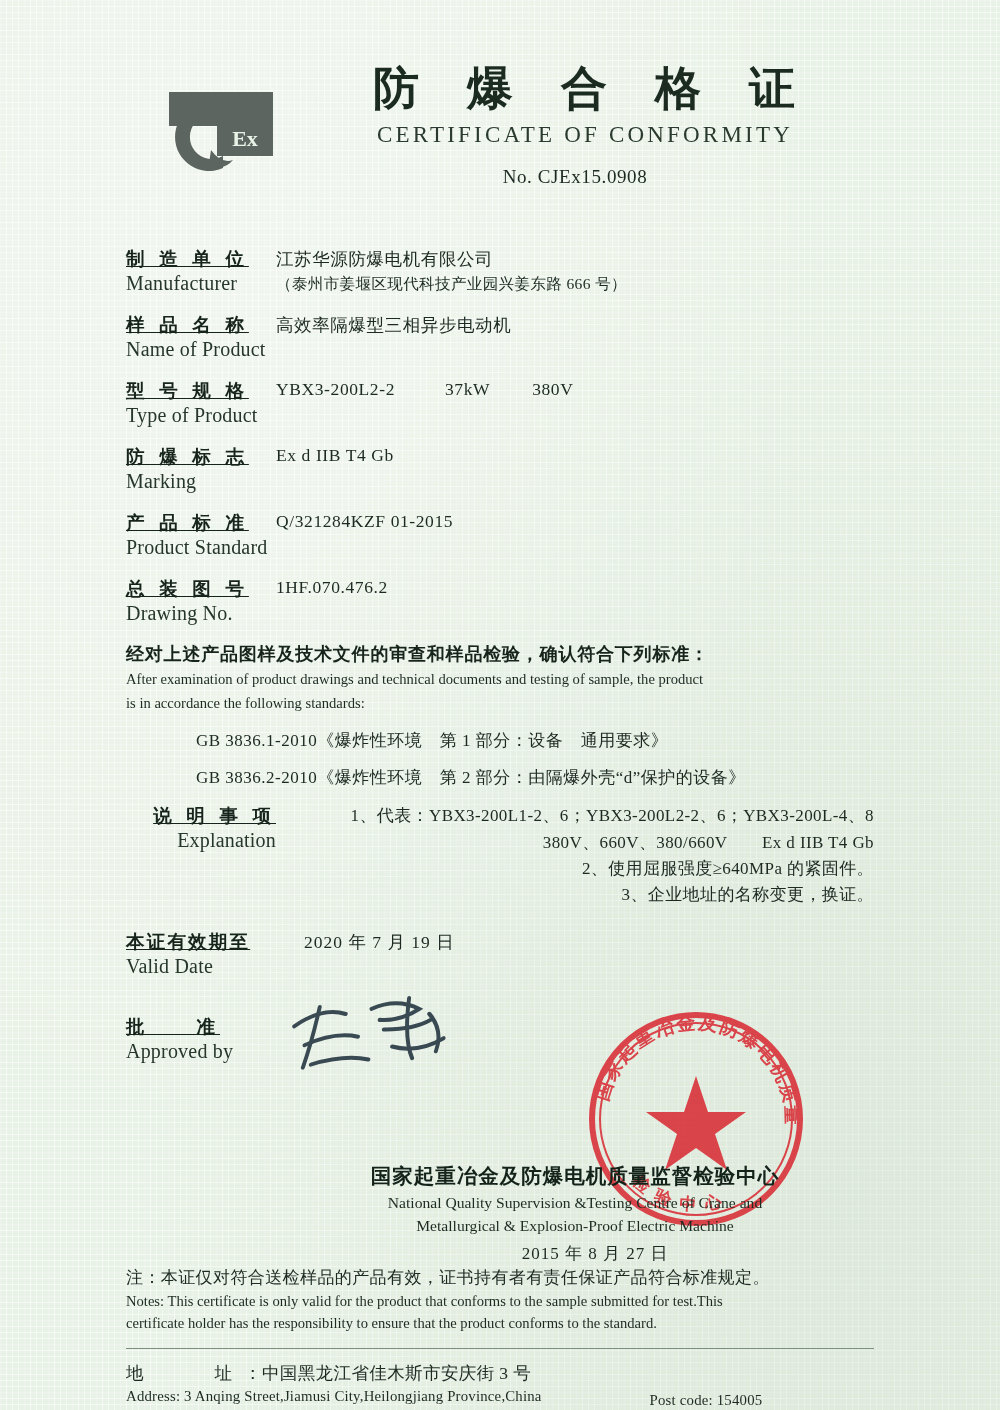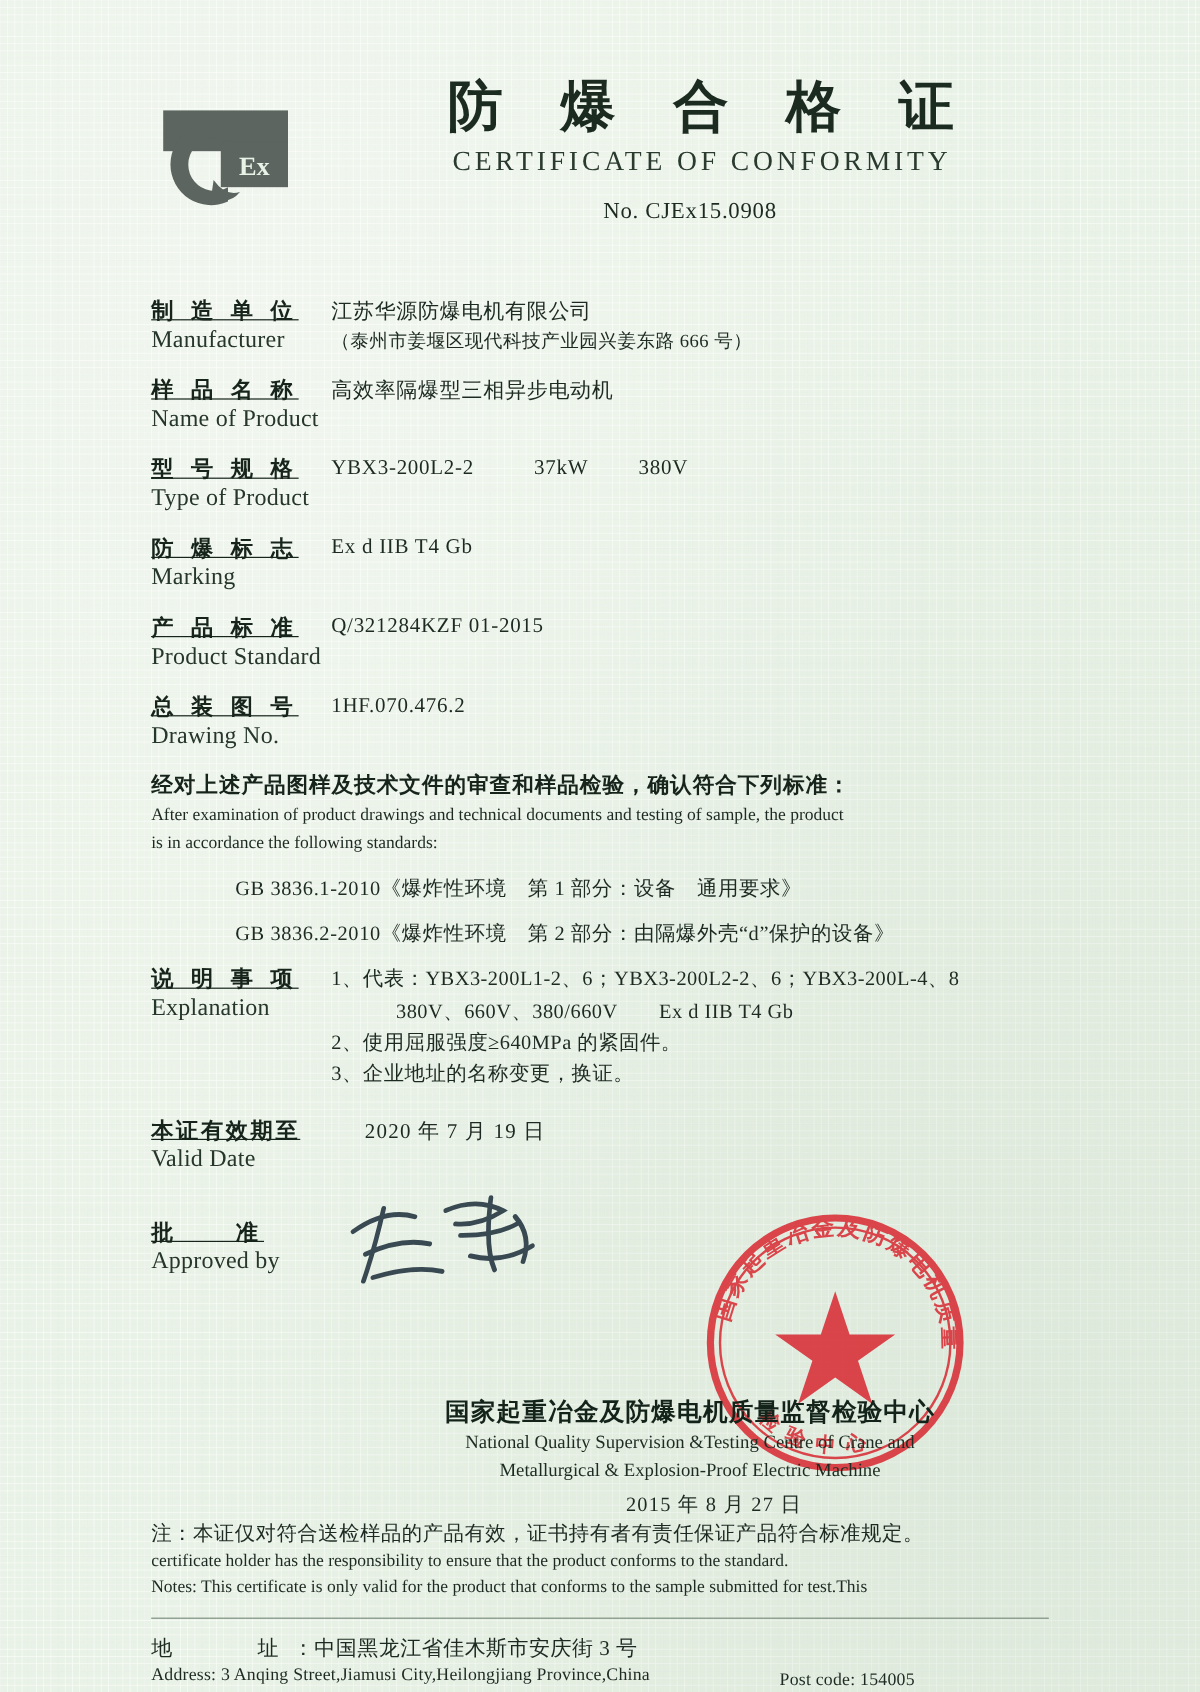--- a/index.html
+++ b/index.html
@@ -42,21 +42,21 @@
     padding: 60px 126px 0 126px;
   }
 
   
   .header {
     position: relative;
     height: 160px;
   }
   .logo {
     position: absolute;
-    left: 8px;
+    left: 41px;
     top: 28px;
     width: 108px;
     height: 96px;
   }
   .title-block {
     margin-left: 170px;
     text-align: center;
   }
   .cn-title {
     font-family: "DejaVu Serif", "Liberation Serif", serif;
@@ -146,20 +146,21 @@
   .std-list div {
     font-size: 17px;
     margin-bottom: 14px;
     letter-spacing: 0.5px;
   }
 
   
   .explanation {
     display: flex;
     margin-top: 10px;
+    text-align: right;
   }
   .explanation .label { width: 150px; flex: 0 0 150px; }
   .exp-lines { flex: 1; }
   .exp-lines div {
     font-size: 17px;
     line-height: 1.55;
     letter-spacing: 0.4px;
   }
   .exp-indent { padding-left: 54px; }
 
@@ -436,22 +437,22 @@
           <div class="org-cn">国家起重冶金及防爆电机质量监督检验中心</div>
           <div class="org-en">National Quality Supervision &amp;Testing Centre of Crane and</div>
           <div class="org-en">Metallurgical &amp; Explosion-Proof Electric Machine</div>
           <div class="org-date">2015 年  8 月 27 日</div>
         </div>
       </div>
     </div>
 
     <div class="notes">
       <div class="n-cn">注：本证仅对符合送检样品的产品有效，证书持有者有责任保证产品符合标准规定。</div>
+      <div class="n-en">Notes: This certificate is only valid for the product that conforms to the sample submitted for test.This</div>
       <div class="n-en">certificate holder has the responsibility to ensure that the product conforms to the standard.</div>
-      <div class="n-en">Notes: This certificate is only valid for the product that conforms to the sample submitted for test.This</div>
     </div>
 
     <div class="divider"></div>
 
     <div class="footer">
       <div class="foot-left">
         <div class="foot-addr-cn">
           <span class="lbl">地　　址</span><span>：中国黑龙江省佳木斯市安庆街 3 号</span>
         </div>
         <div class="foot-line">Address: 3 Anqing Street,Jiamusi City,Heilongjiang Province,China</div>

